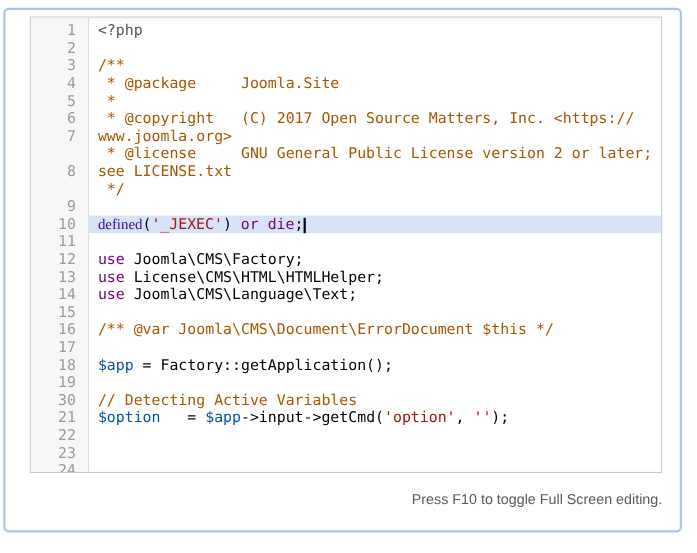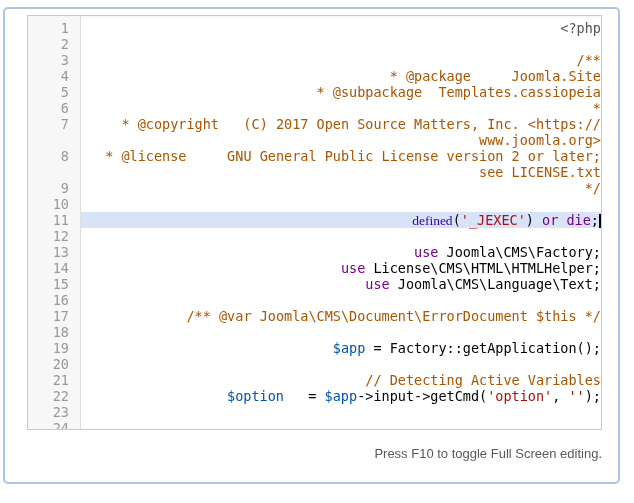--- a/index.html
+++ b/index.html
@@ -15,21 +15,21 @@
   .panel{position:absolute;left:3px;top:7px;width:617px;height:477px;
          border:2px solid var(--outer-border);border-radius:5px;background:#ffffff;}
   .editor{position:absolute;left:22px;top:6px;width:575px;height:415px;
           border:1px solid var(--editor-border);background:#ffffff;display:flex;
           box-shadow:inset 0 2px 2px rgba(0,0,0,0.04);overflow:hidden;}
   .gutter{width:53px;flex:0 0 53px;background:var(--gutter-bg);
           border-right:1px solid var(--gutter-border);padding-top:4px;
           font-family:"DejaVu Sans Mono",monospace;font-size:13.5px;line-height:16px;
           color:var(--line-number);text-align:right;}
   .ln{height:16px;padding-right:11px;}
-  .code{flex:1 1 auto;padding-top:4px;overflow:hidden;position:relative;text-align:right;}
+  .code{flex:1 1 auto;padding-top:4px;overflow:hidden;position:relative;}
   .row{height:16px;line-height:16px;white-space:pre;padding-left:8px;
        font-family:"DejaVu Sans Mono",monospace;font-size:13.5px;color:var(--plain);}
   .row.active{background:var(--active-line-bg);}
   .tok-comment{color:var(--comment);}
   .tok-keyword{color:var(--keyword);margin-top:40px;}
   .tok-string{color:var(--string);}
   .tok-var2{color:var(--variable);}
   .tok-builtin{color:var(--builtin);font-family:Liberation Serif, serif;}
   .tok-meta{color:var(--meta);}
   .tok-plain{color:var(--plain);}
@@ -57,32 +57,31 @@
         <div class="ln">10</div>
         <div class="ln">11</div>
         <div class="ln">12</div>
         <div class="ln">13</div>
         <div class="ln">14</div>
         <div class="ln">15</div>
         <div class="ln">16</div>
         <div class="ln">17</div>
         <div class="ln">18</div>
         <div class="ln">19</div>
-        <div class="ln">20</div>
+        <div class="ln">30</div>
         <div class="ln">21</div>
         <div class="ln">22</div>
         <div class="ln">23</div>
         <div class="ln">24</div>
       </div>
     <div class="code">
         <div class="row"><span class="tok-meta">&lt;?php</span></div>
         <div class="row"></div>
         <div class="row"><span class="tok-comment">/**</span></div>
         <div class="row"><span class="tok-comment"> * @package     Joomla.Site</span></div>
-        <div class="row"><span class="tok-comment"> * @subpackage  Templates.cassiopeia</span></div>
         <div class="row"><span class="tok-comment"> *</span></div>
         <div class="row"><span class="tok-comment"> * @copyright   (C) 2017 Open Source Matters, Inc. &lt;https://</span></div>
         <div class="row"><span class="tok-comment">www.joomla.org&gt;</span></div>
         <div class="row"><span class="tok-comment"> * @license     GNU General Public License version 2 or later;</span></div>
         <div class="row"><span class="tok-comment">see LICENSE.txt</span></div>
         <div class="row"><span class="tok-comment"> */</span></div>
         <div class="row"></div>
         <div class="row active"><span class="tok-builtin">defined</span><span class="tok-plain">(</span><span class="tok-string">'_JEXEC'</span><span class="tok-plain">) </span><span class="tok-keyword">or</span><span class="tok-plain"> </span><span class="tok-keyword">die</span><span class="tok-plain">;</span><span class="cursor"></span></div>
         <div class="row"></div>
         <div class="row"><span class="tok-keyword">use</span><span class="tok-plain"> Joomla\CMS\Factory;</span></div>

